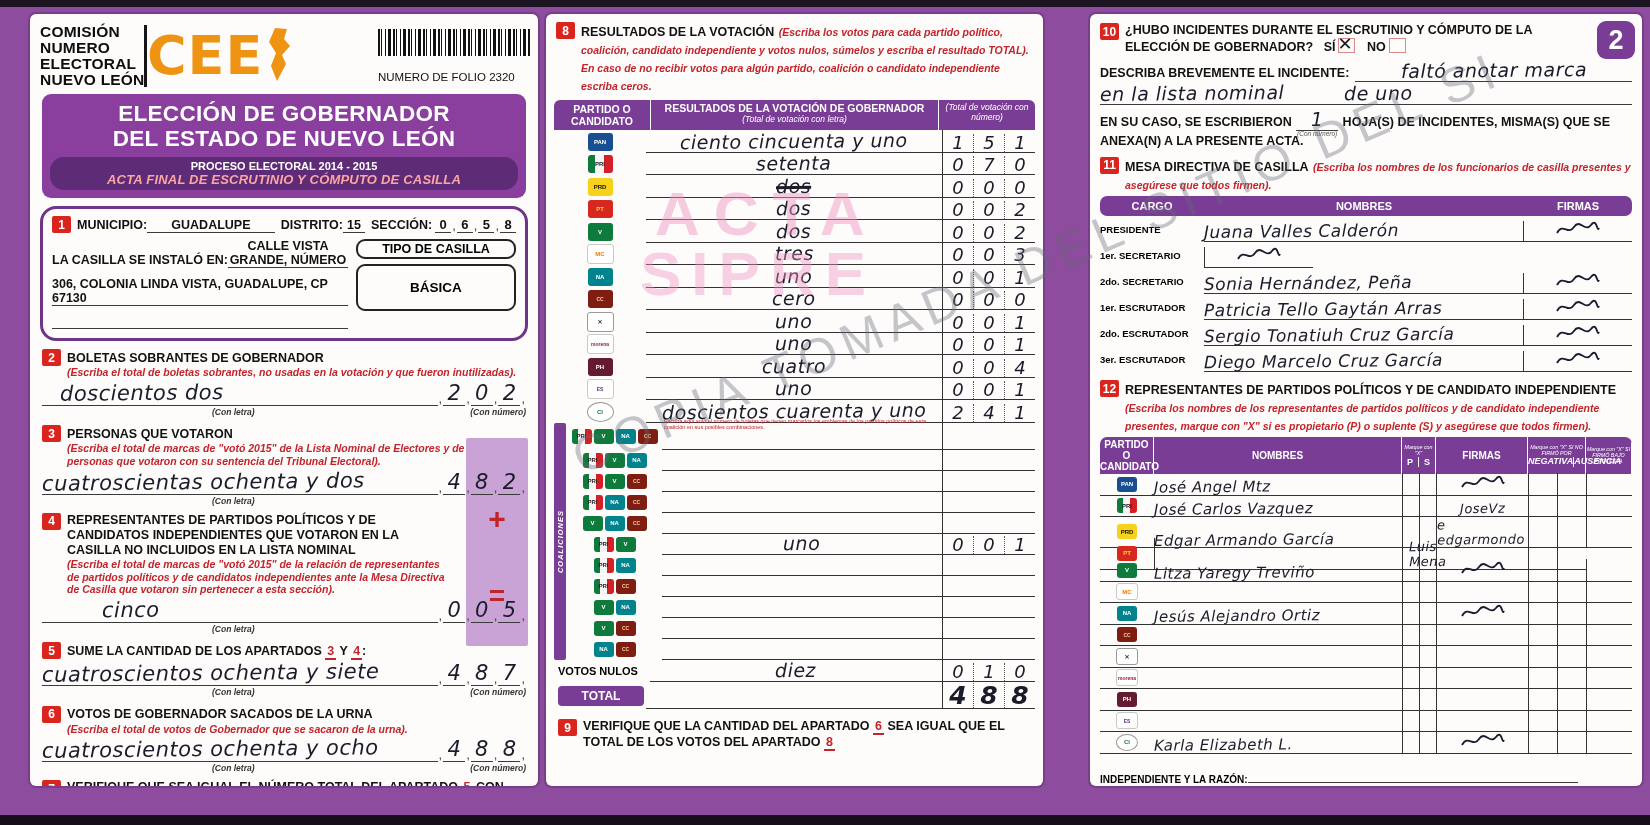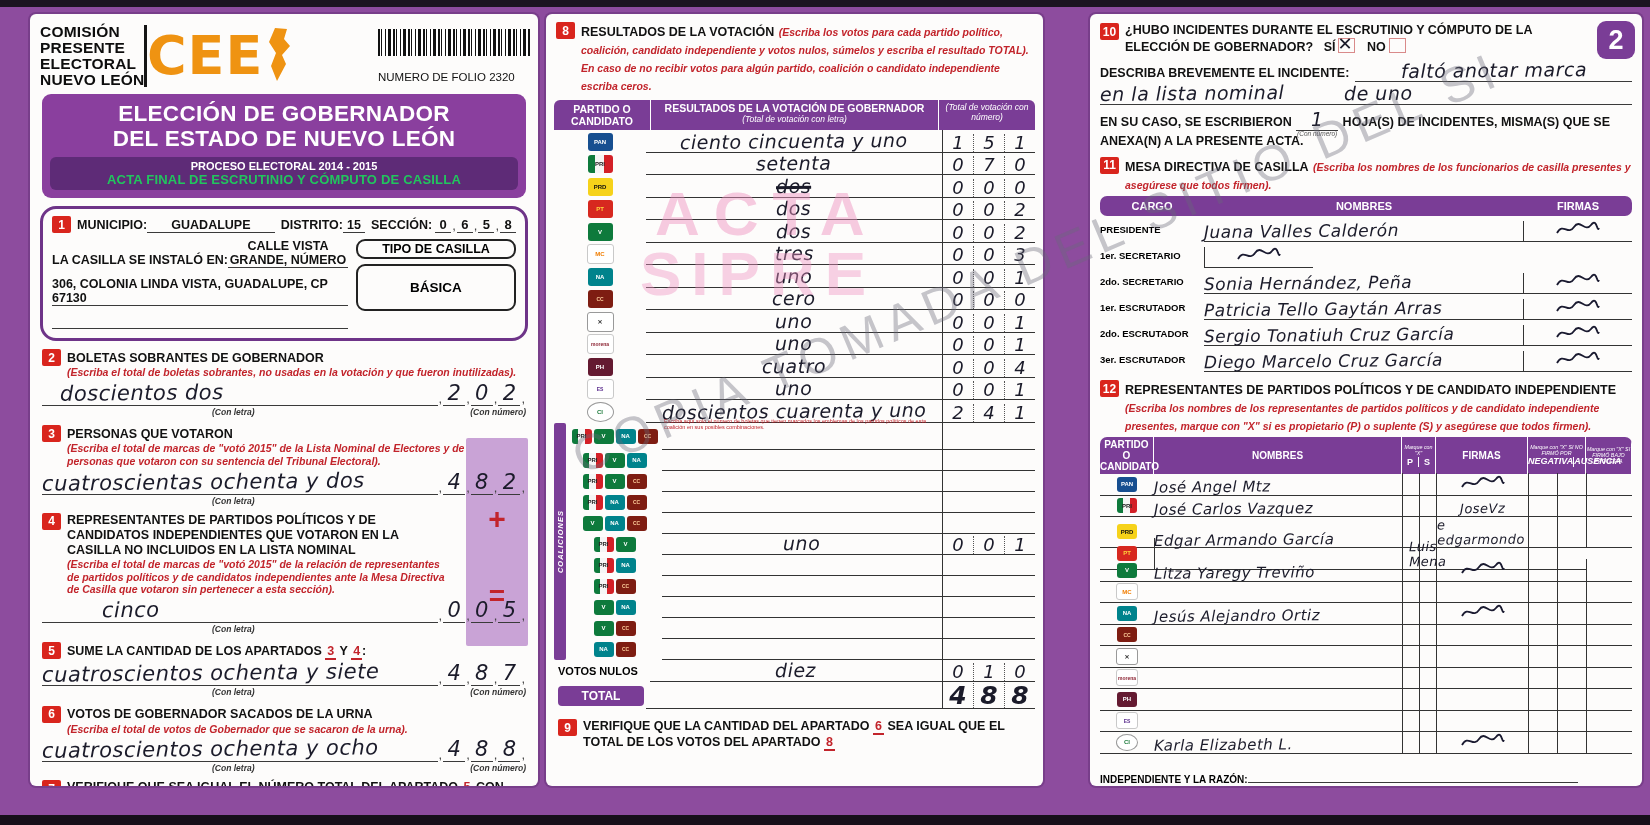--- a/index.html
+++ b/index.html
@@ -44,23 +44,23 @@
   .lp-header{display:flex;align-items:center;padding:10px 8px 4px 10px;gap:0;}
   .org{font-weight:bold;font-size:15.5px;line-height:1.03;letter-spacing:.2px;color:#0d0d0d;}
   .org-div{width:2.5px;height:62px;background:#151515;flex:none;}
   .cee{font-size:54px;font-weight:900;color:#ef9312;letter-spacing:1px;line-height:1;font-family:"DejaVu Sans",sans-serif;}
   .nl-shape{flex:none;}
   .bc-wrap{margin-left:auto;text-align:left;}
   .barcode{width:152px;height:27px;background:repeating-linear-gradient(90deg,#111 0 2px,#fff 2px 3px,#111 3px 4px,#fff 4px 7px,#111 7px 8px,#fff 8px 10px,#111 10px 13px,#fff 13px 15px);}
   .bc-label{font-size:11.5px;color:#111;margin-top:15px;}
   .lp-title{margin:2px 12px 8px 12px;background:#8a3f9e;border-radius:9px;padding:7px 8px 8px 8px;text-align:center;}
   .lp-title .t1{color:#fff;font-weight:900;font-size:22.5px;line-height:1.12;letter-spacing:.3px;}
-  .lp-title .inner{margin-top:6px;background:#5e2b77;border-radius:6px;padding:3px 4px;}
+  .lp-title .inner{margin-top:6px;background:#5e2b77;border-radius:14px;padding:3px 4px;}
   .lp-title .t2{color:#fff;font-weight:bold;font-size:11px;}
-  .lp-title .t3{color:#22c55e;font-weight:bold;font-size:13px;letter-spacing:.2px;}
+  .lp-title .t3{color:#fca5a5;font-weight:bold;font-size:13px;letter-spacing:.2px;font-style:italic;}
   .s1box{margin:0 10px;border:3.5px solid #6e3488;border-radius:16px;padding:7px 9px 9px 9px;position:relative;}
   .s1 .printed{font-weight:bold;font-size:12.5px;color:#111;}
   .tipo-pill{border:2px solid #222;border-radius:9px;text-align:center;font-weight:bold;font-size:12.5px;padding:1px 8px;}
   .tipo-box{border:2px solid #222;border-radius:9px;text-align:center;font-weight:bold;font-size:13.5px;padding:14px 6px;margin-top:5px;}
   .sec{padding:7px 12px 0 12px;position:relative;}
   .hline{display:flex;align-items:flex-end;margin-top:2px;}
   .hword{flex:1;}
   .hword .hand{font-size:21px;}
   .numgroup{display:flex;align-items:flex-end;flex:none;position:relative;z-index:2;}
   .numgroup .dg{width:22px;text-align:center;font-size:21px;}
@@ -149,21 +149,21 @@
 </head>
 <body>
 
 <div class="page">
 <div class="strip-top"></div>
 
 <div class="panel panel-left">
   <div class="lp-header">
     <div class="org">
       <div>COMISIÓN</div>
-      <div>PRESENTE</div>
+      <div>NUMERO</div>
       <div>ELECTORAL</div>
       <div>NUEVO LEÓN</div>
     </div>
     <div class="org-div"></div>
     <div class="cee">CEE</div>
     <svg class="nl-shape" width="34" height="60" viewBox="0 0 34 60">
           <path d="M12 2 L24 3 L21 13 L27 20 L19 29 L23 38 L14 55 L8 40 L13 27 L6 16 Z" fill="#ef9312"></path>
         </svg>
     <div class="bc-wrap">
       <div class="barcode"></div>

